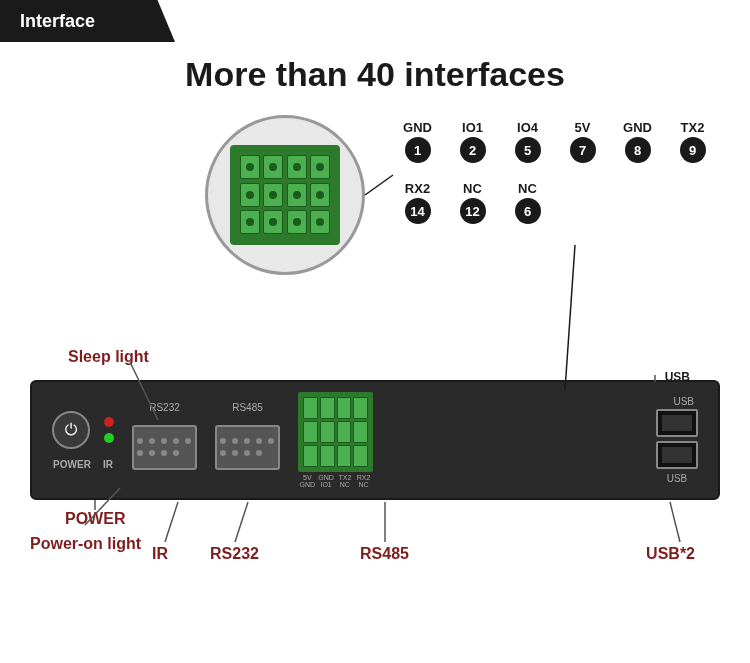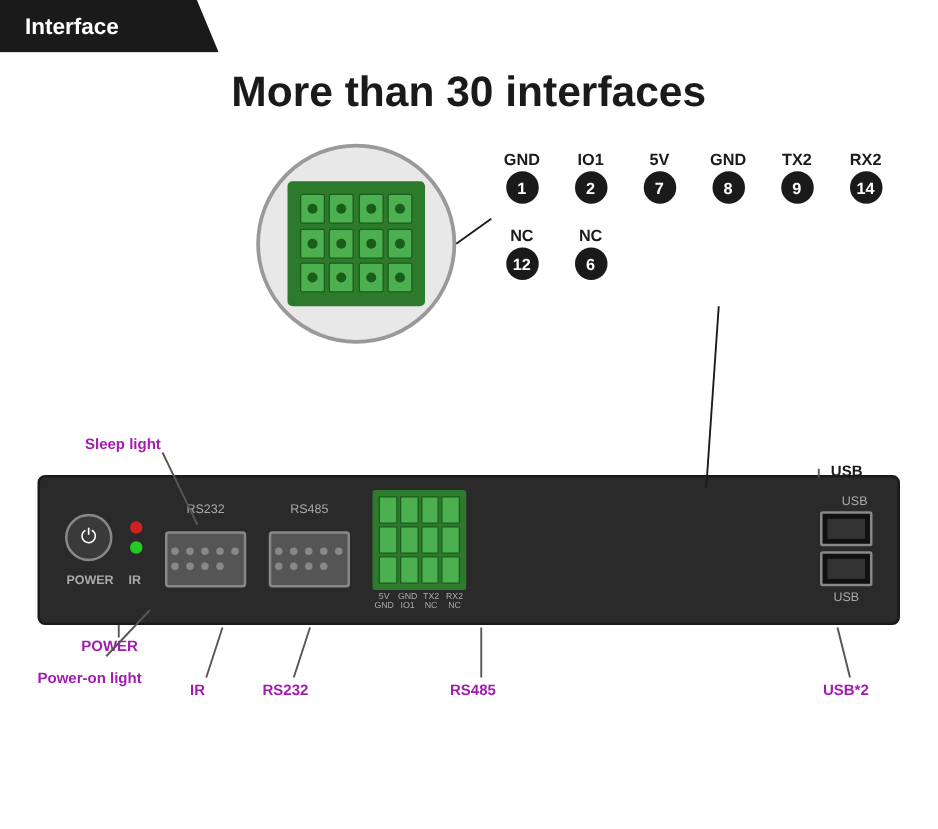--- a/index.html
+++ b/index.html
@@ -243,43 +243,43 @@
       top: 4px;
       left: 4px;
       right: 4px;
       bottom: 4px;
       background: #333;
     }
 
     
     .annotation {
       position: absolute;
-      font-size: 12px;
+      font-size: 16px;
       font-weight: bold;
-      color: #a21caf;
+      color: #7f1d1d;
     }
 
     
     .lines-svg {
       position: absolute;
       top: 0;
       left: 0;
       width: 750px;
       height: 663px;
       pointer-events: none;
     }
   </style>
 </head>
 <body>
 
 <div class="header-tab">
   <span>Interface</span>
 </div>
 
-<h1 class="main-title">More than 30 interfaces</h1>
+<h1 class="main-title">More than 40 interfaces</h1>
 
 <div class="connector-circle">
   <div class="green-connector">
     <div class="connector-pin"></div>
     <div class="connector-pin"></div>
     <div class="connector-pin"></div>
     <div class="connector-pin"></div>
     <div class="connector-pin"></div>
     <div class="connector-pin"></div>
     <div class="connector-pin"></div>
@@ -293,20 +293,24 @@
 
 <div class="pin-labels">
 
   <div class="pin-item">
     <span class="pin-name">GND</span>
     <div class="pin-number">1</div>
   </div>
   <div class="pin-item">
     <span class="pin-name">IO1</span>
     <div class="pin-number">2</div>
+  </div>
+  <div class="pin-item">
+    <span class="pin-name">IO4</span>
+    <div class="pin-number">5</div>
   </div>
 
   <div class="pin-item">
     <span class="pin-name">5V</span>
     <div class="pin-number">7</div>
   </div>
   <div class="pin-item">
     <span class="pin-name">GND</span>
     <div class="pin-number">8</div>
   </div>

